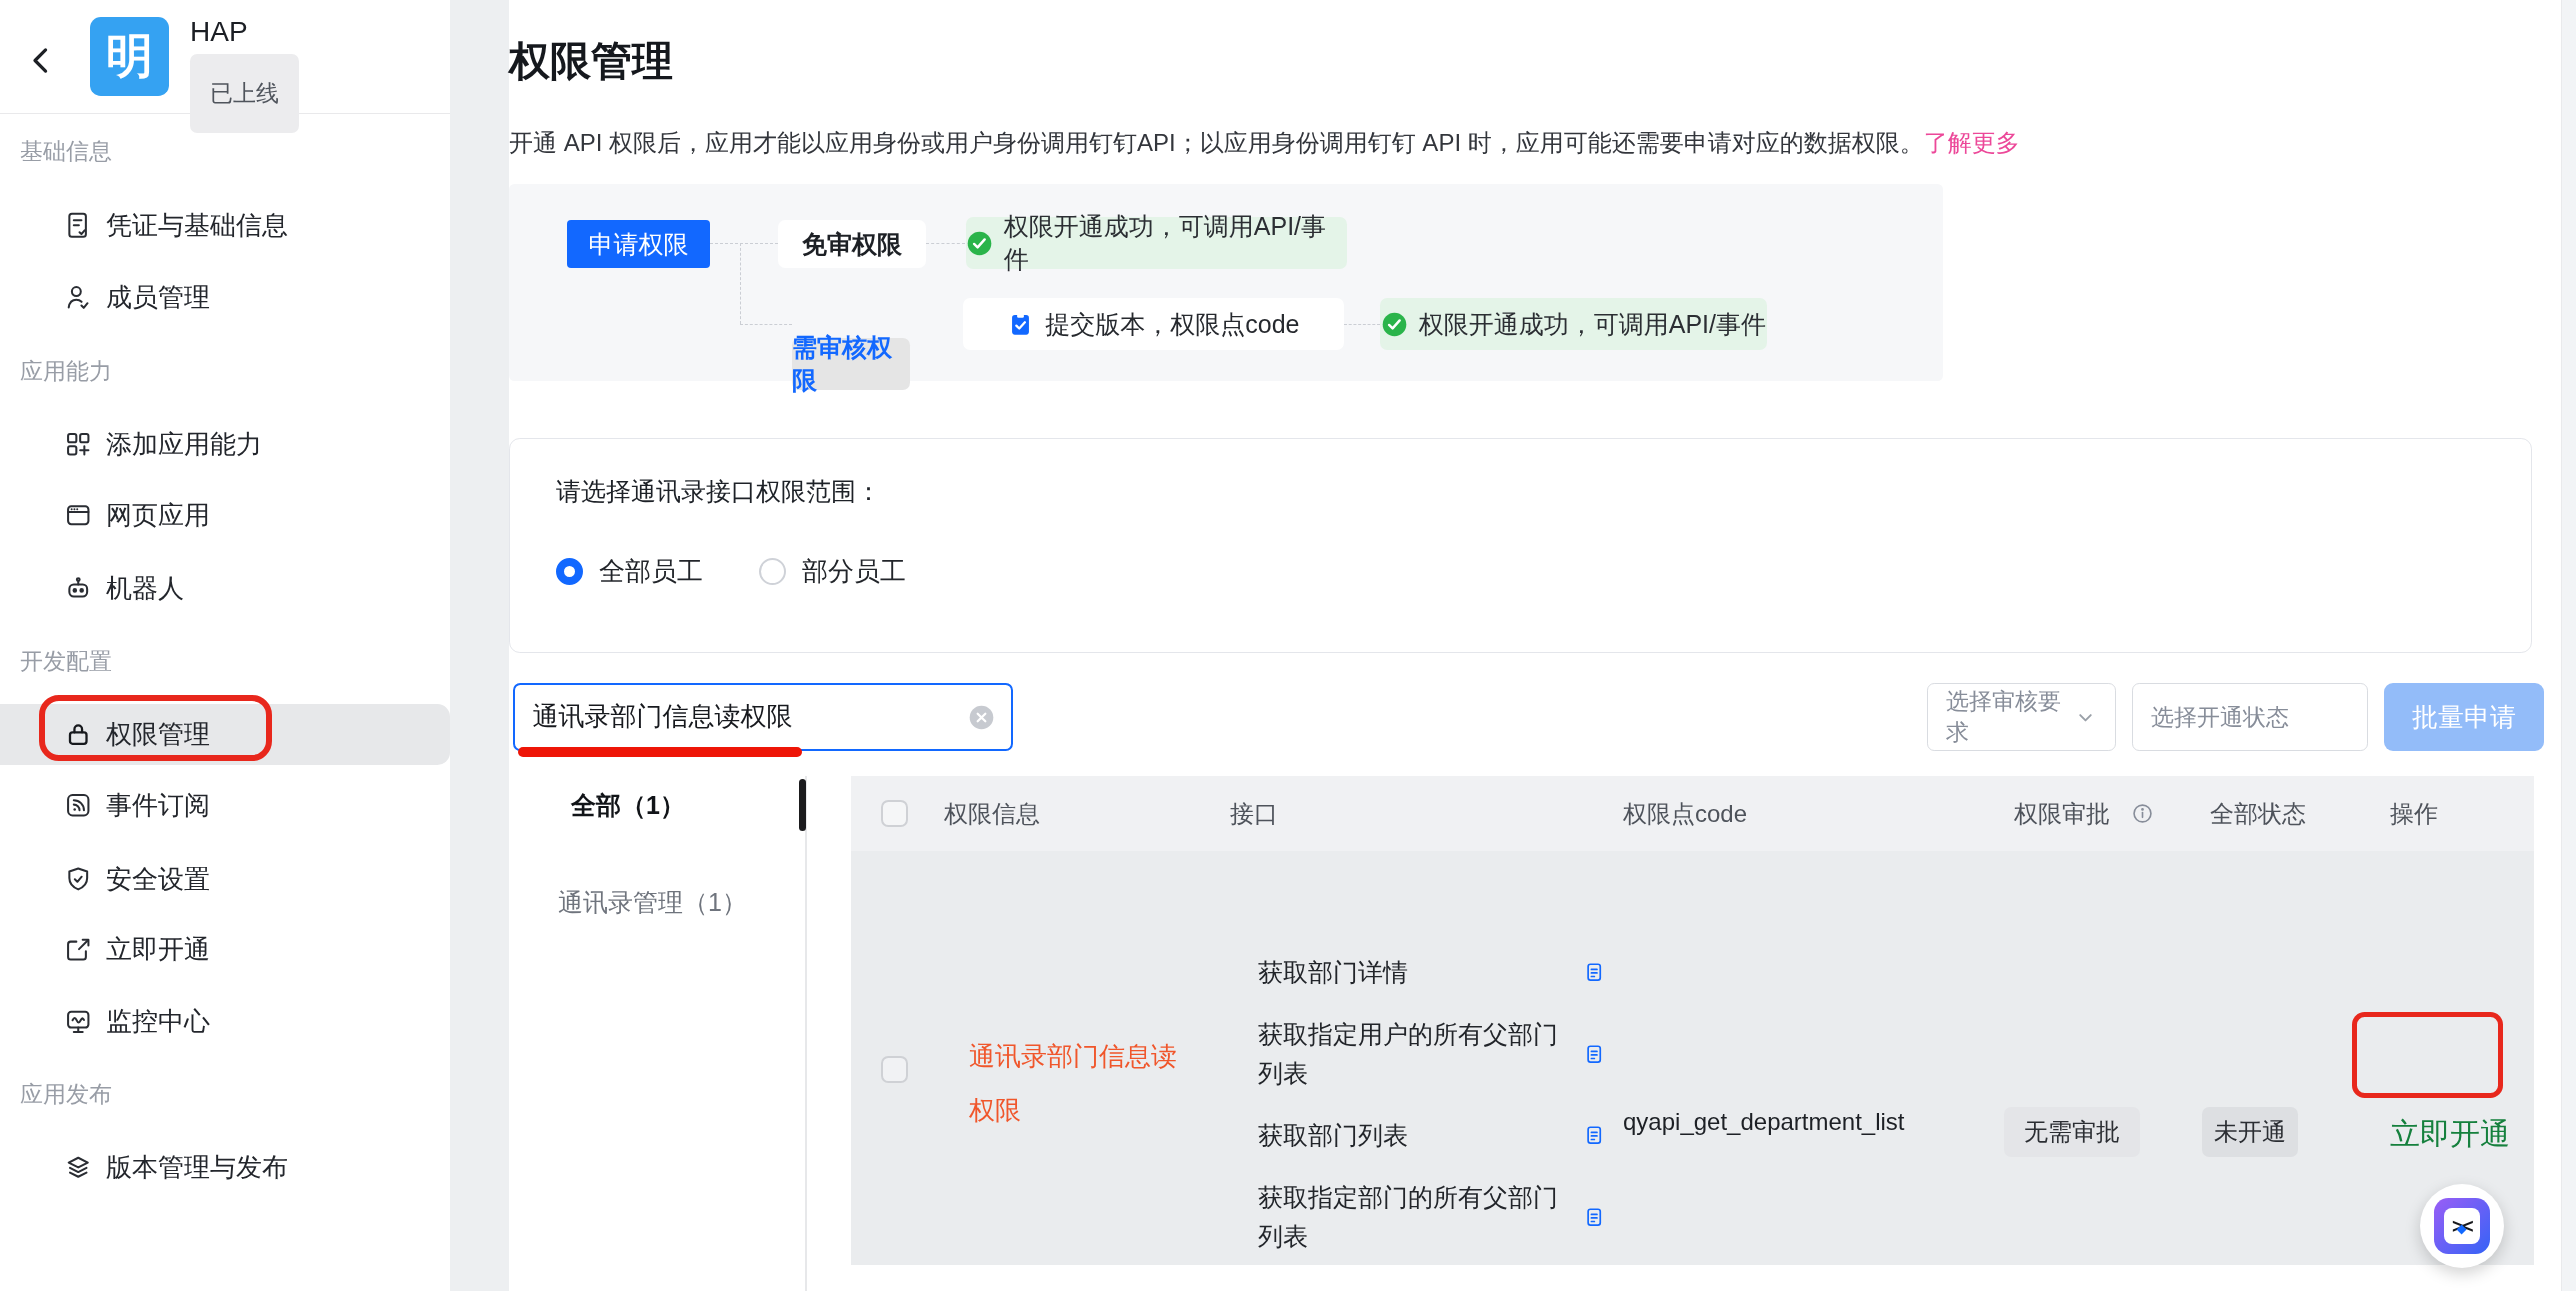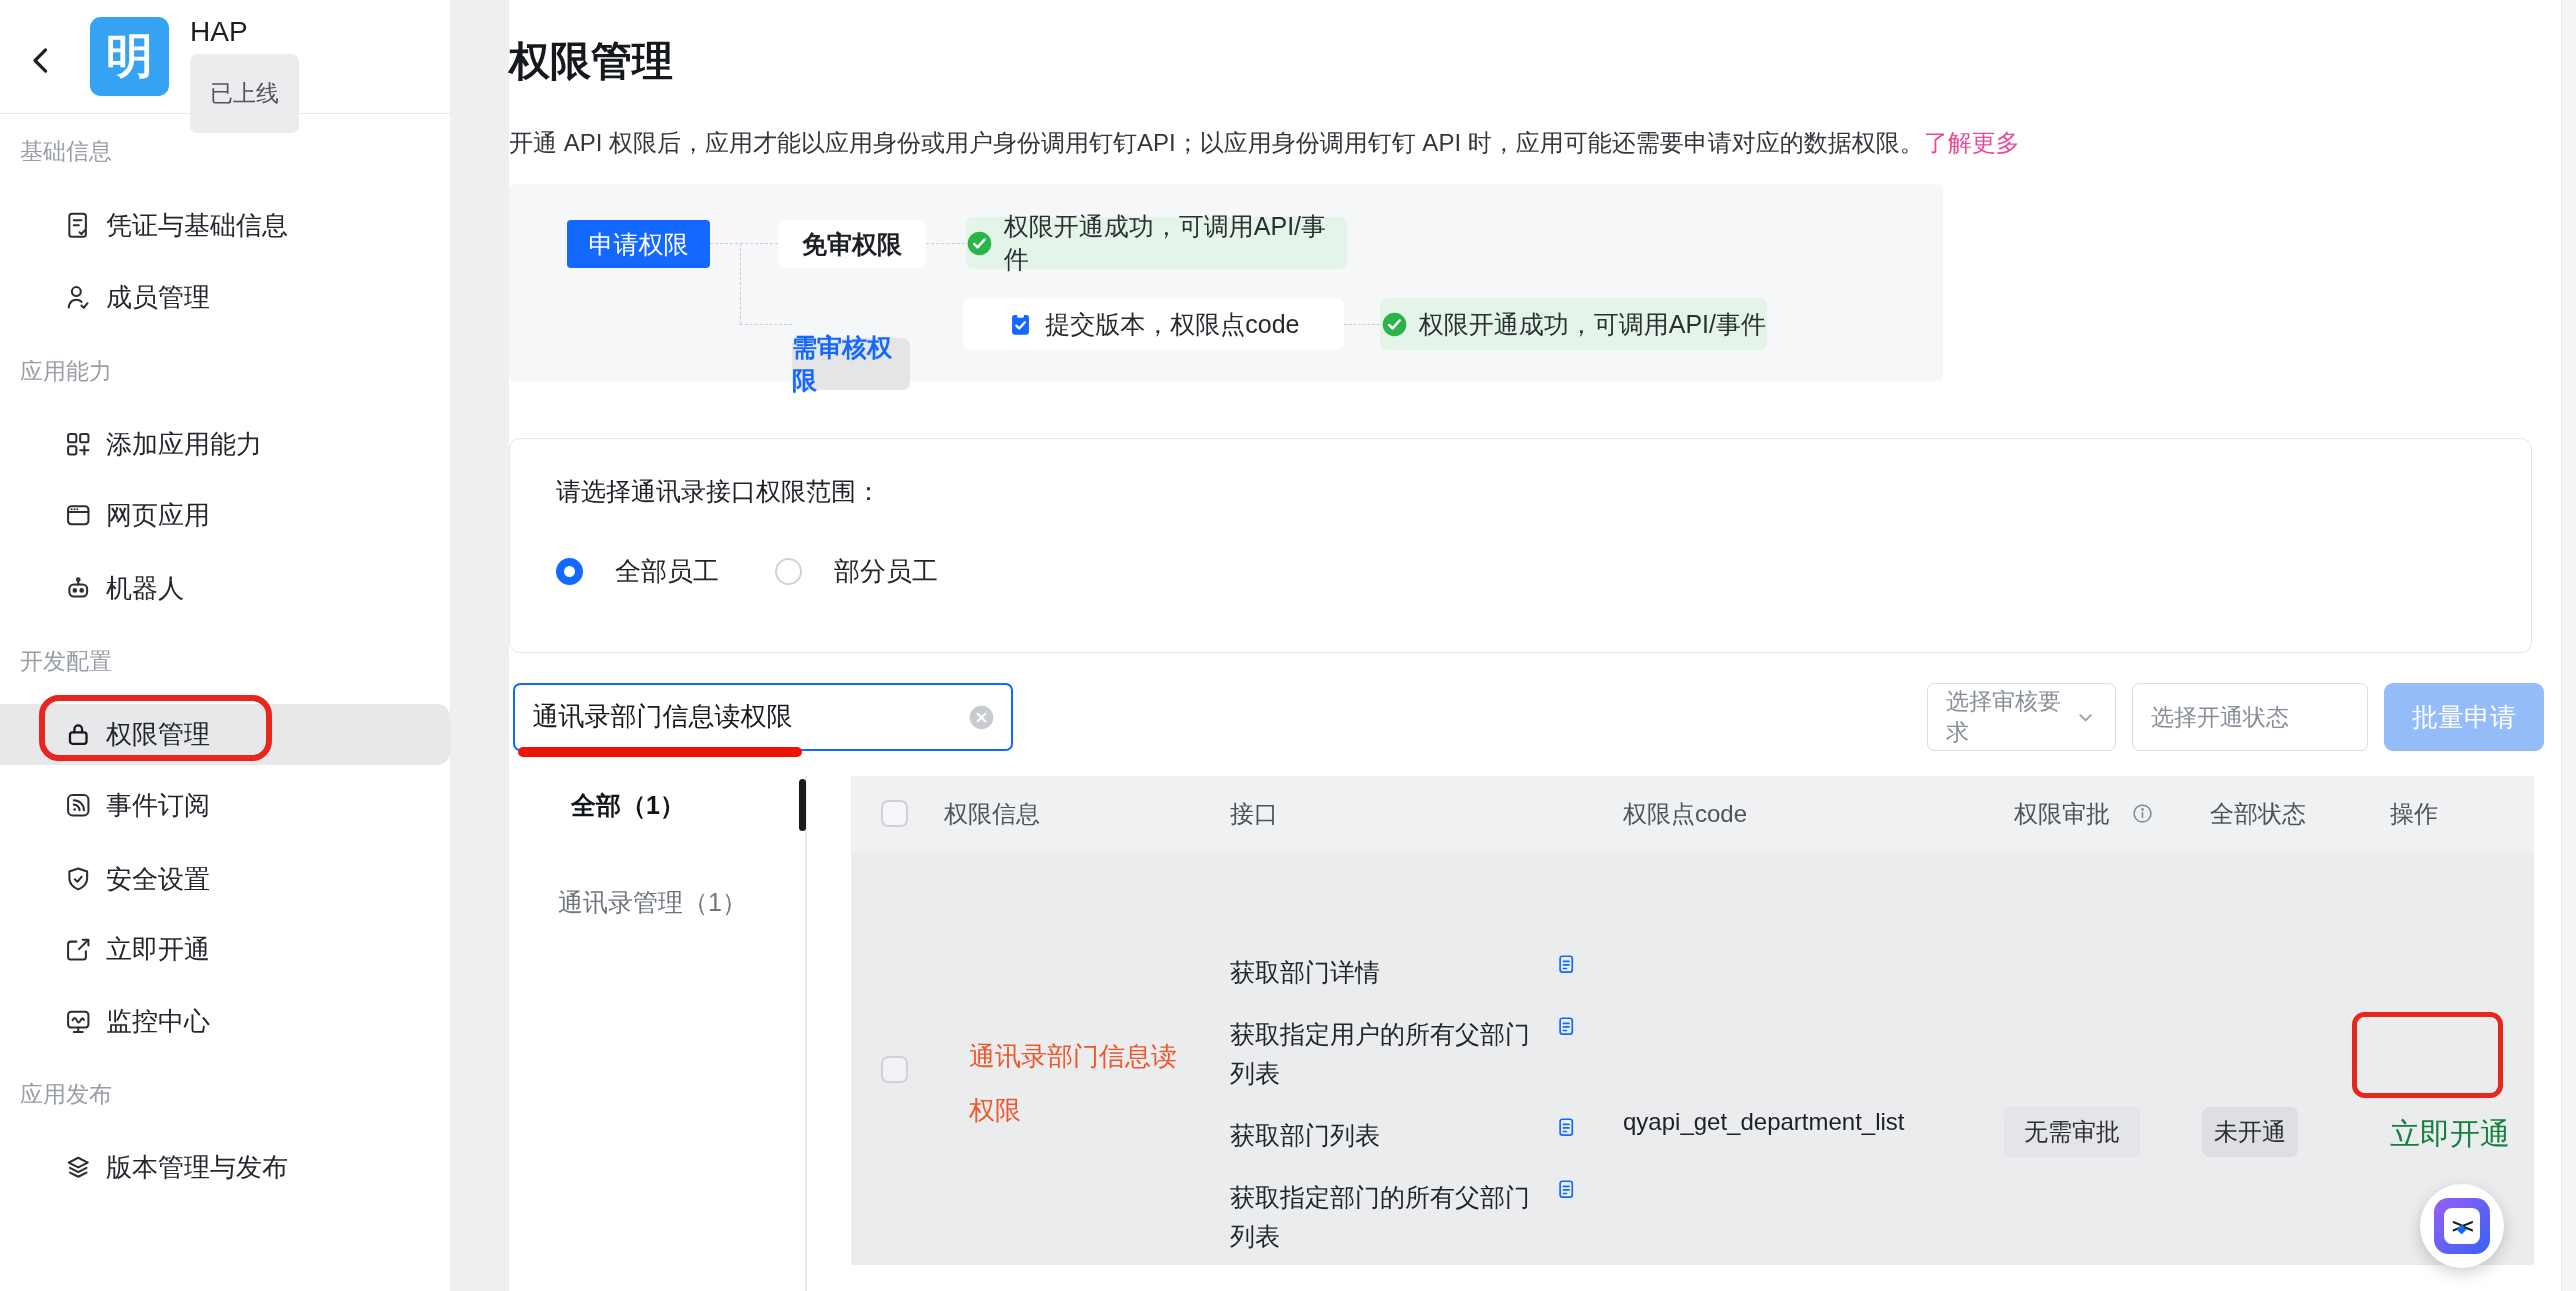--- a/index.html
+++ b/index.html
@@ -46,21 +46,21 @@
   .dash-v { position:absolute; border-left:1.8px dashed #cbced4; }
 
   
   #scope-card { position:absolute; left:0; top:438px; width:2023px; height:215px; background:#fff;
     border:1.8px solid #e4e6eb; border-radius:10.8px; }
   .scope-q { position:absolute; left:46px; top:36px; font-size:25px; color:#1d2127; }
   .radio-row { position:absolute; left:46px; top:115px; display:flex; align-items:center; }
   .radio { width:27px; height:27px; border-radius:50%; background:#fff; }
   .radio.sel { border:8px solid #1268ff; }
   .radio.unsel { border:2.7px solid #cfd2d8; }
-  .radio-lbl { font-size:26px; color:#22252a; margin:0 56px 0 32px; }
+  .radio-lbl { font-size:26px; color:#22252a; margin:0 56px 0 16px; }
 
   
   #search-box { position:absolute; left:3.6px; top:683px; width:500px; height:68px; background:#fff;
     border:2.7px solid #1268ff; border-radius:7.2px; }
   #search-box input { position:absolute; left:18px; top:0; width:395px; height:63px; border:none; outline:none;
     font-size:26px; color:#17191e; background:transparent; font-family:inherit; }
   .clear-icn { position:absolute; right:16px; top:19px; width:27px; height:27px; cursor:pointer; }
   .select { position:absolute; top:683px; height:68px; background:#fff; border:1.8px solid #d9dce1; border-radius:7.2px;
     display:flex; align-items:center; padding:0 18px; font-size:23px; color:#878d99; cursor:pointer; justify-content:space-between; }
   #select-review { left:1418px; width:189px; }
@@ -76,21 +76,21 @@
   #cat-thumb { position:absolute; left:290px; top:779px; width:7.2px; height:52px; background:#1b1b1d; border-radius:3.6px; cursor:grab; }
 
   
   #perm-table { position:absolute; left:342px; top:776px; width:1683px; }
   .t-header { position:relative; width:1683px; height:75px; background:#f0f1f3; }
   .t-row { position:relative; width:1683px; height:414px; background:#eaecee; }
   .th-cell { position:absolute; top:0; height:75px; display:flex; align-items:center; font-size:24px; color:#4e535b; gap:9px; }
   .checkbox { width:27px; height:27px; border:2.7px solid #cfd1d5; border-radius:7.2px; background:rgba(255,255,255,.35); cursor:pointer; }
   .row-name { position:absolute; left:118px; top:178px; width:212px; font-size:26px; line-height:54px; color:#f0562b; }
   .api-list { position:absolute; left:379px; top:102px; width:386px; }
-  .api-item { display:flex; margin-bottom:23px; }
+  .api-item { display:flex; align-items:center; margin-bottom:23px;margin-left:28px; }
   .api-item .txt { font-size:25px; line-height:39px; color:#22252a; width:316px; }
   .api-item .doc { margin-left:9px; cursor:pointer; display:flex; }
   .row-code { position:absolute; left:772px; top:257px; font-size:24px; color:#1d2025; }
   .badge { position:absolute; display:flex; align-items:center; justify-content:center; font-size:24px; color:#2b2e33; border-radius:7.2px; height:50px; }
   .badge-approval { left:1153px; top:256px; width:136px; background:#e4e5e8; }
   .badge-status { left:1351px; top:256px; width:96px; background:#dddfe2; }
   .action-link { position:absolute; left:1539px; top:263px; font-size:30px; color:#15803d; cursor:pointer; }
 
   
   .anno { position:absolute; border:6.3px solid #e8271c; border-radius:20px; pointer-events:none; }

